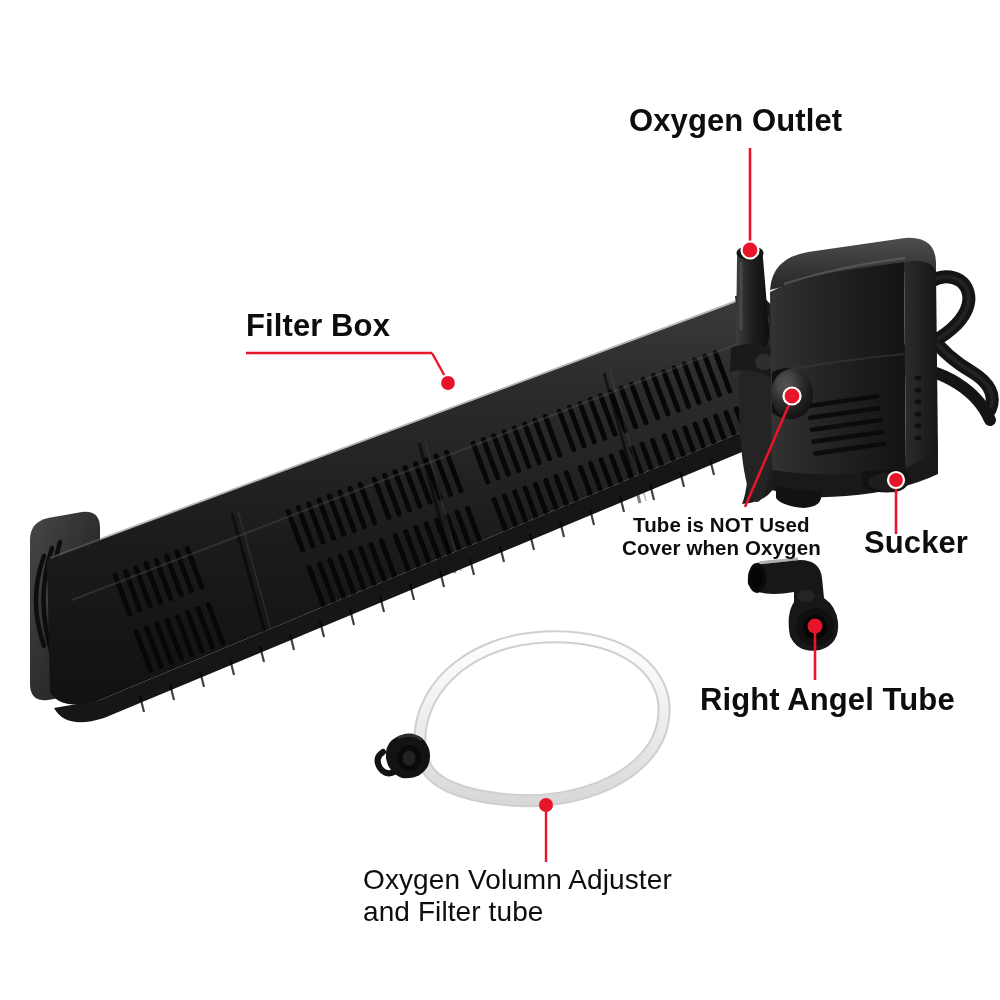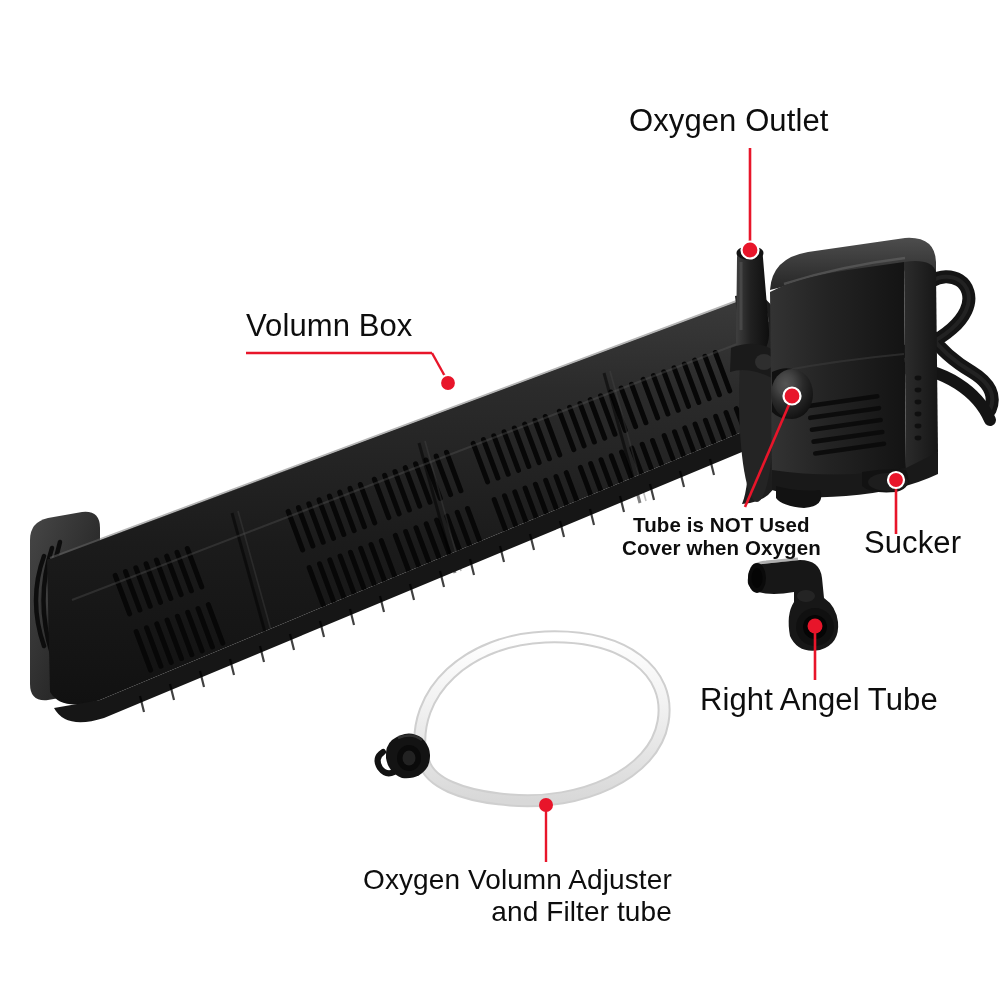--- a/index.html
+++ b/index.html
@@ -27,33 +27,33 @@
   }
   .callout {
     position: absolute;
     color: #0d0d0d;
     white-space: nowrap;
     line-height: 1.06;
     letter-spacing: 0.1px;
   }
   .callout.big {
     font-size: 31px;
-    font-weight: 400;
+    font-weight: 700;
   }
   .callout.small {
     font-size: 20.5px;
     font-weight: 700;
     font-stretch: condensed;
     line-height: 1.14;
     text-align: center;
   }
   .callout.mid {
     font-size: 28px;
     font-weight: 400;
-    text-align: right;
+    text-align: left;
     line-height: 1.16;
   }
   .c-oxygen-outlet { left: 629px; top: 105px; }
   .c-filter-box    { left: 246px; top: 310px; }
   .c-cover         { left: 622px; top: 513px; }
   .c-sucker        { left: 864px; top: 527px; }
   .c-right-angle   { left: 700px; top: 684px; }
   .c-oxy-adjuster  { left: 363px; top: 864px; }
 </style>
 </head>
@@ -398,21 +398,21 @@
 
       <g>
         <line x1="546" y1="806" x2="546" y2="862" stroke-width="2.4"></line>
         <circle cx="546" cy="805" r="7" stroke="none"></circle>
       </g>
     </g>
   </svg>
 
   <div class="callout big c-oxygen-outlet">Oxygen Outlet</div>
 
-  <div class="callout big c-filter-box">Volumn Box</div>
+  <div class="callout big c-filter-box">Filter Box</div>
 
   <div class="callout small c-cover">
     <div>Tube is NOT Used</div>
     <div>Cover when Oxygen</div>
   </div>
 
   <div class="callout big c-sucker">Sucker</div>
 
   <div class="callout big c-right-angle">Right Angel Tube</div>
 

